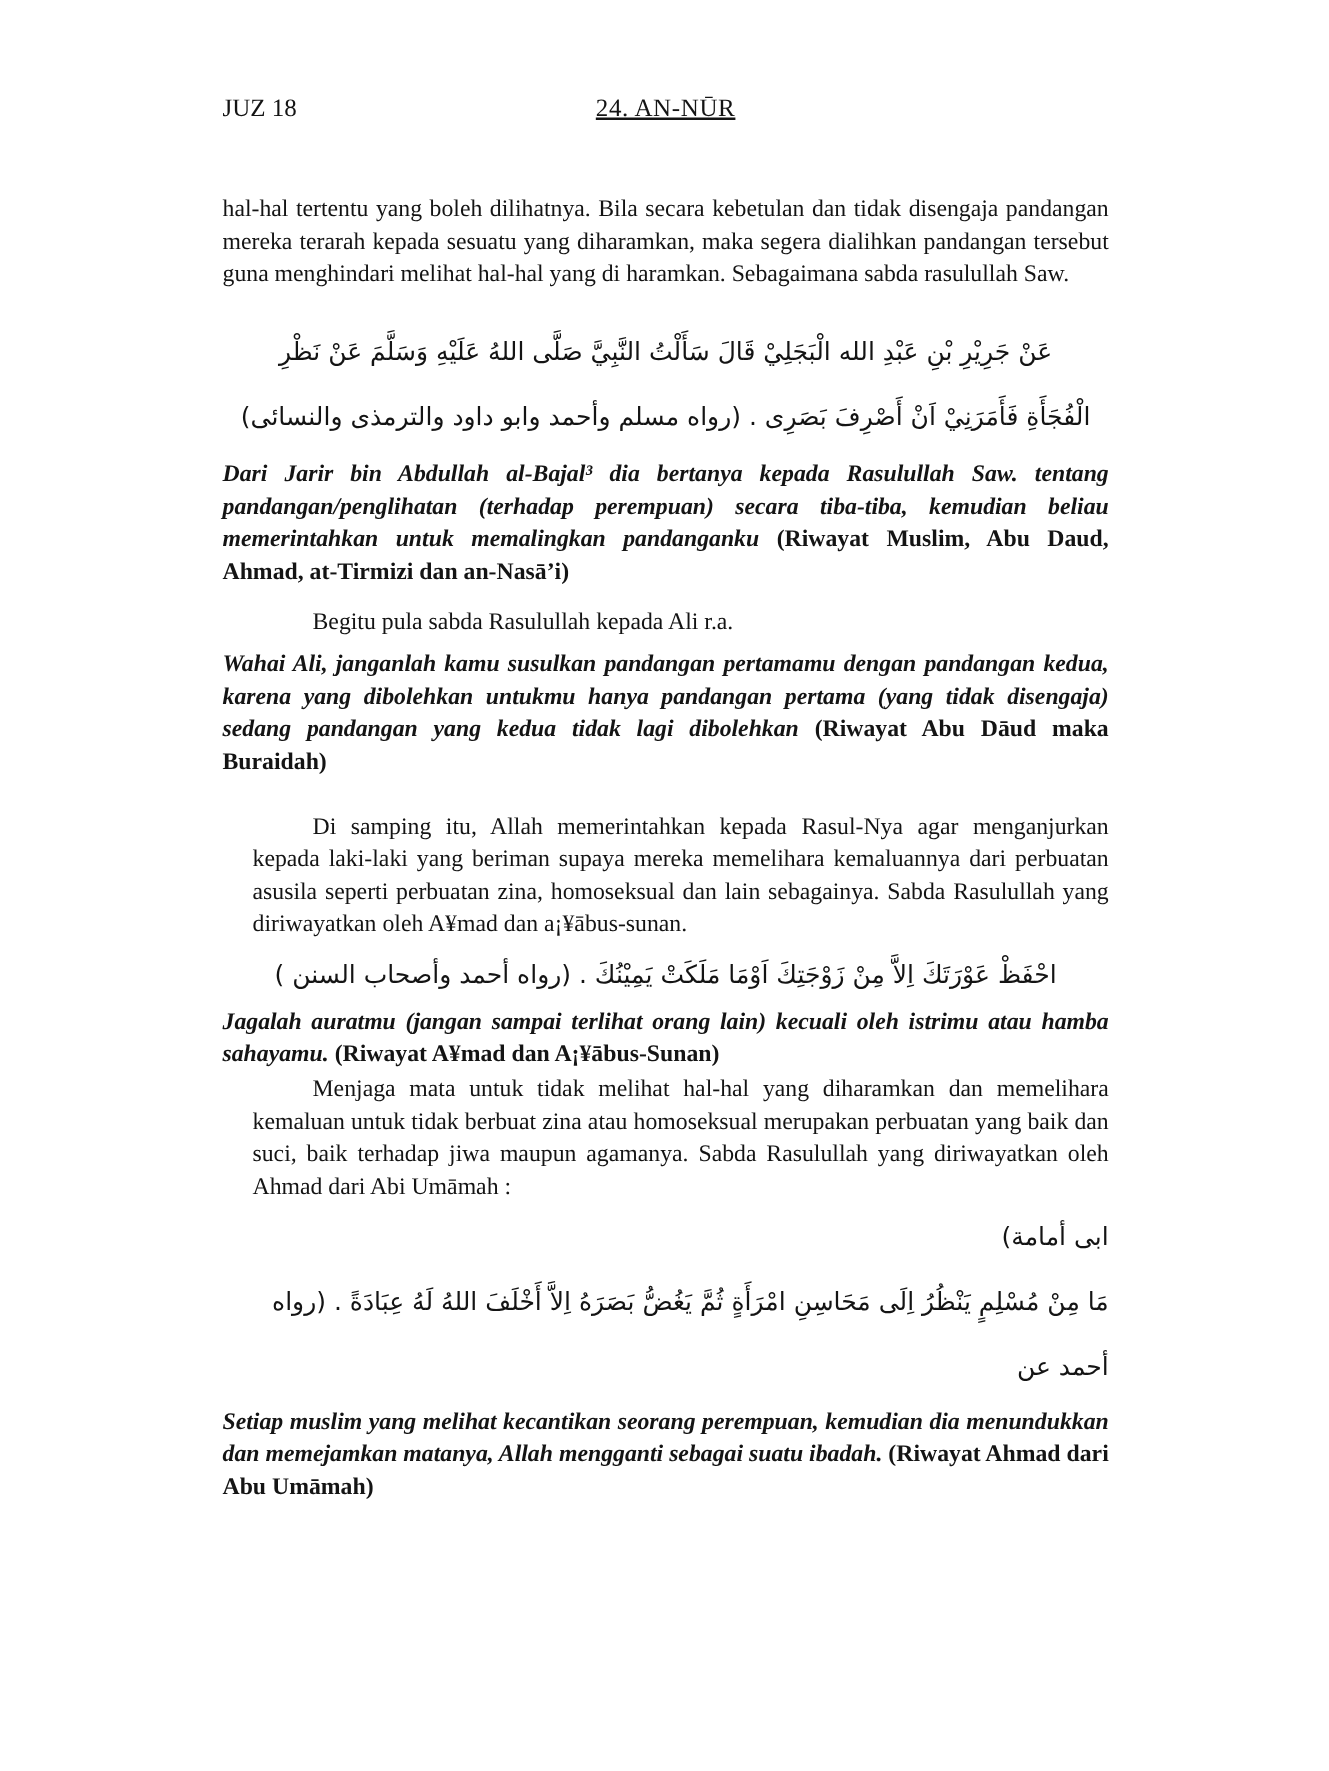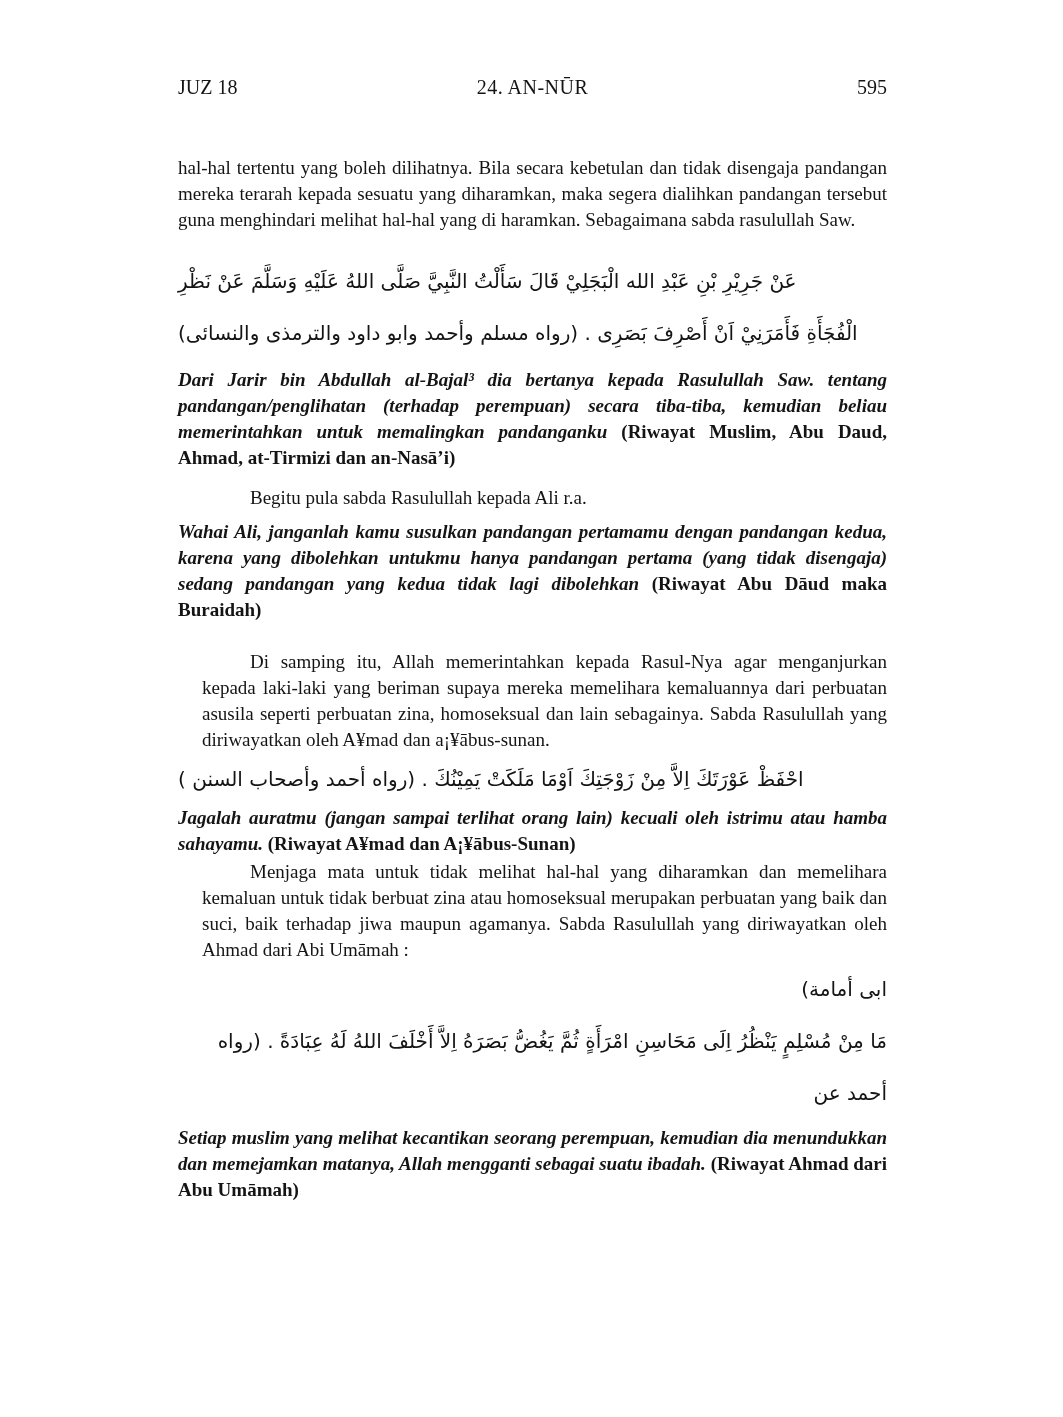--- a/index.html
+++ b/index.html
@@ -19,21 +19,21 @@
     border-radius: 19px;
   }
   .page-header {
     display: grid;
     grid-template-columns: 1fr auto 1fr;
     align-items: baseline;
     font-size: 20px;
     margin-bottom: 56px;
   }
   .page-header .hdr-left   { text-align: left; }
-  .page-header .hdr-center { text-align: center; letter-spacing: 0.5px; }
+  .page-header .hdr-center { text-align: center; letter-spacing: 0.5px; text-decoration: underline; }
   .page-header .hdr-right  { text-align: right; }
 
   .body-par {
     font-size: 19px;
     line-height: 26px;
     text-align: justify;
     margin: 0;
   }
   .indent { text-indent: 48px; margin-left: 24px; }
 
@@ -48,39 +48,38 @@
   .translation .source { font-style: normal; }
 
   .arabic {
     direction: rtl;
     unicode-bidi: embed;
     font-family: "DejaVu Sans", sans-serif;
     font-size: 20px;
     line-height: 52px;
     margin: 0;
   }
-  .arabic.center { text-align: left; }
+  .arabic.center { text-align: center; }
   .arabic.right  { text-align: right; }
   .mb-26 { margin-bottom: 26px; }
   .mb-22 { margin-bottom: 22px; }
   .mb-14 { margin-bottom: 14px; }
   .mb-8  { margin-bottom: 8px; }
   .mb-6  { margin-bottom: 6px; }
   .mb-2  { margin-bottom: 2px; }
   .mb-0  { margin-bottom: 0; }
 </style>
 </head>
 <body>
 
 <div class="page">
 
   <header class="page-header">
     <span class="hdr-left">JUZ 18</span>
     <span class="hdr-center">24. AN-NŪR</span>
-    <span class="hdr-right">595</span>
   </header>
 
   <main class="page-body">
 
     <p class="body-par mb-22">hal-hal tertentu yang boleh dilihatnya. Bila secara kebetulan dan tidak disengaja pandangan mereka terarah kepada sesuatu yang diharamkan, maka segera dialihkan pandangan tersebut guna menghindari melihat hal-hal yang di haramkan. Sebagaimana sabda rasulullah Saw.</p>
 
     <div class="arabic center mb-8">
       <div>عَنْ جَرِيْرِ بْنِ عَبْدِ الله الْبَجَلِيْ قَالَ سَأَلْتُ النَّبِيَّ صَلَّى اللهُ عَلَيْهِ وَسَلَّمَ عَنْ نَظْرِ</div>
       <div>الْفُجَأَةِ فَأَمَرَنِيْ اَنْ أَصْرِفَ بَصَرِى . (رواه مسلم وأحمد وابو داود والترمذى والنسائى)</div>
     </div>

